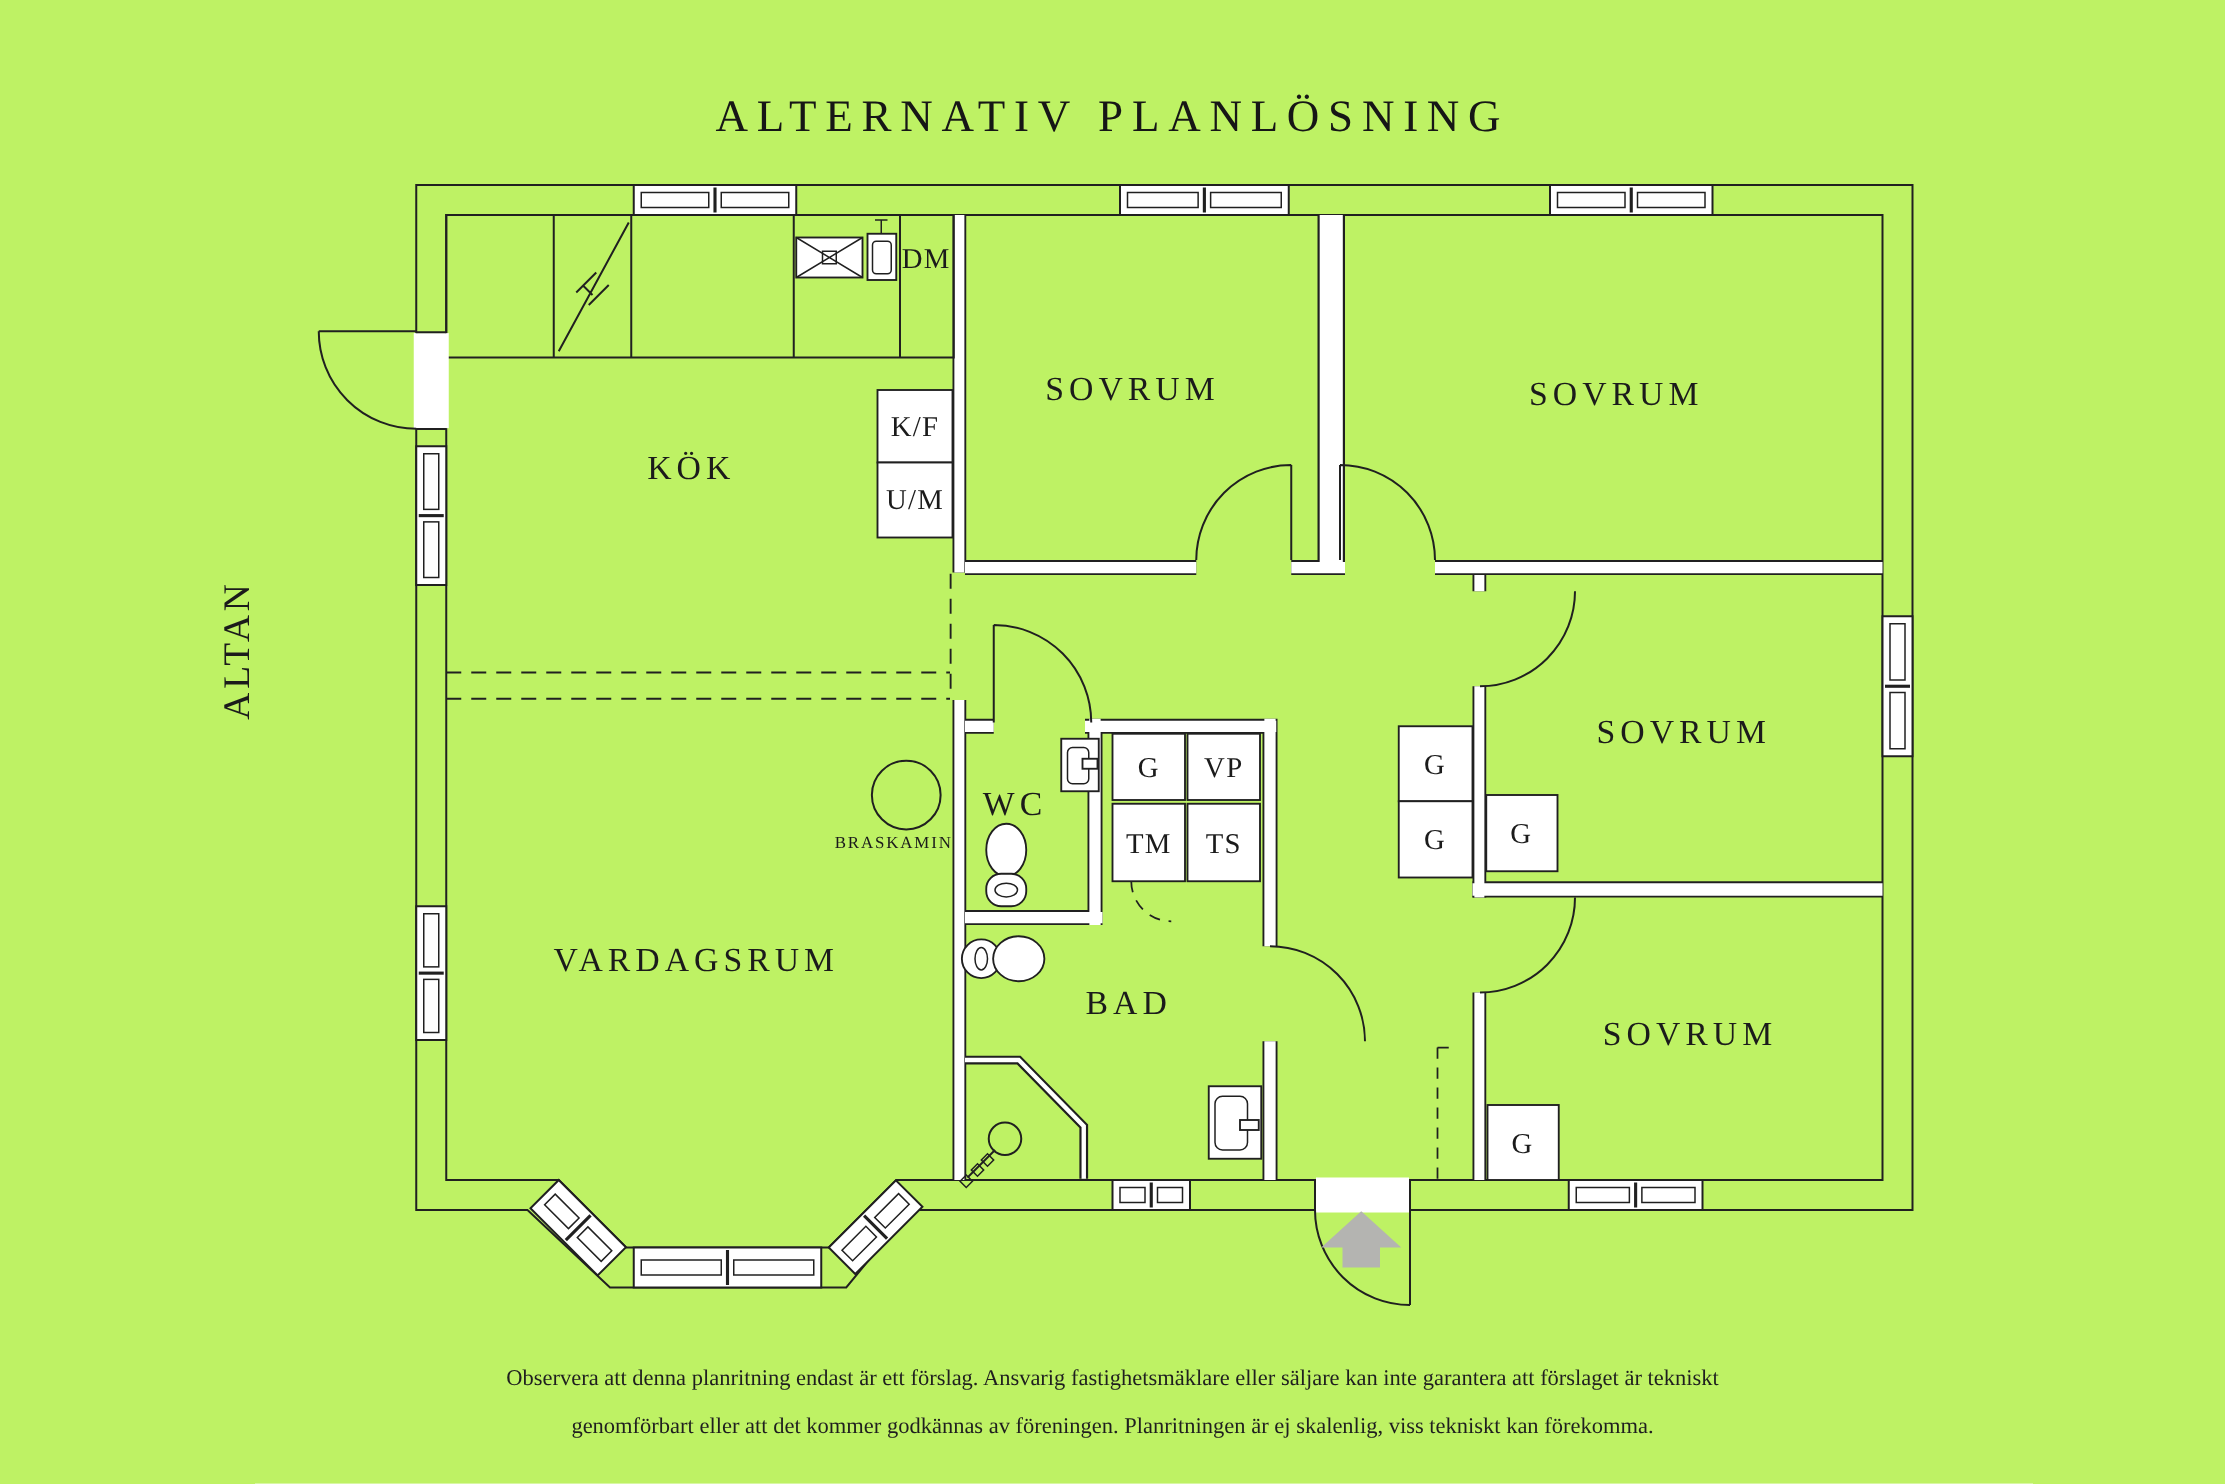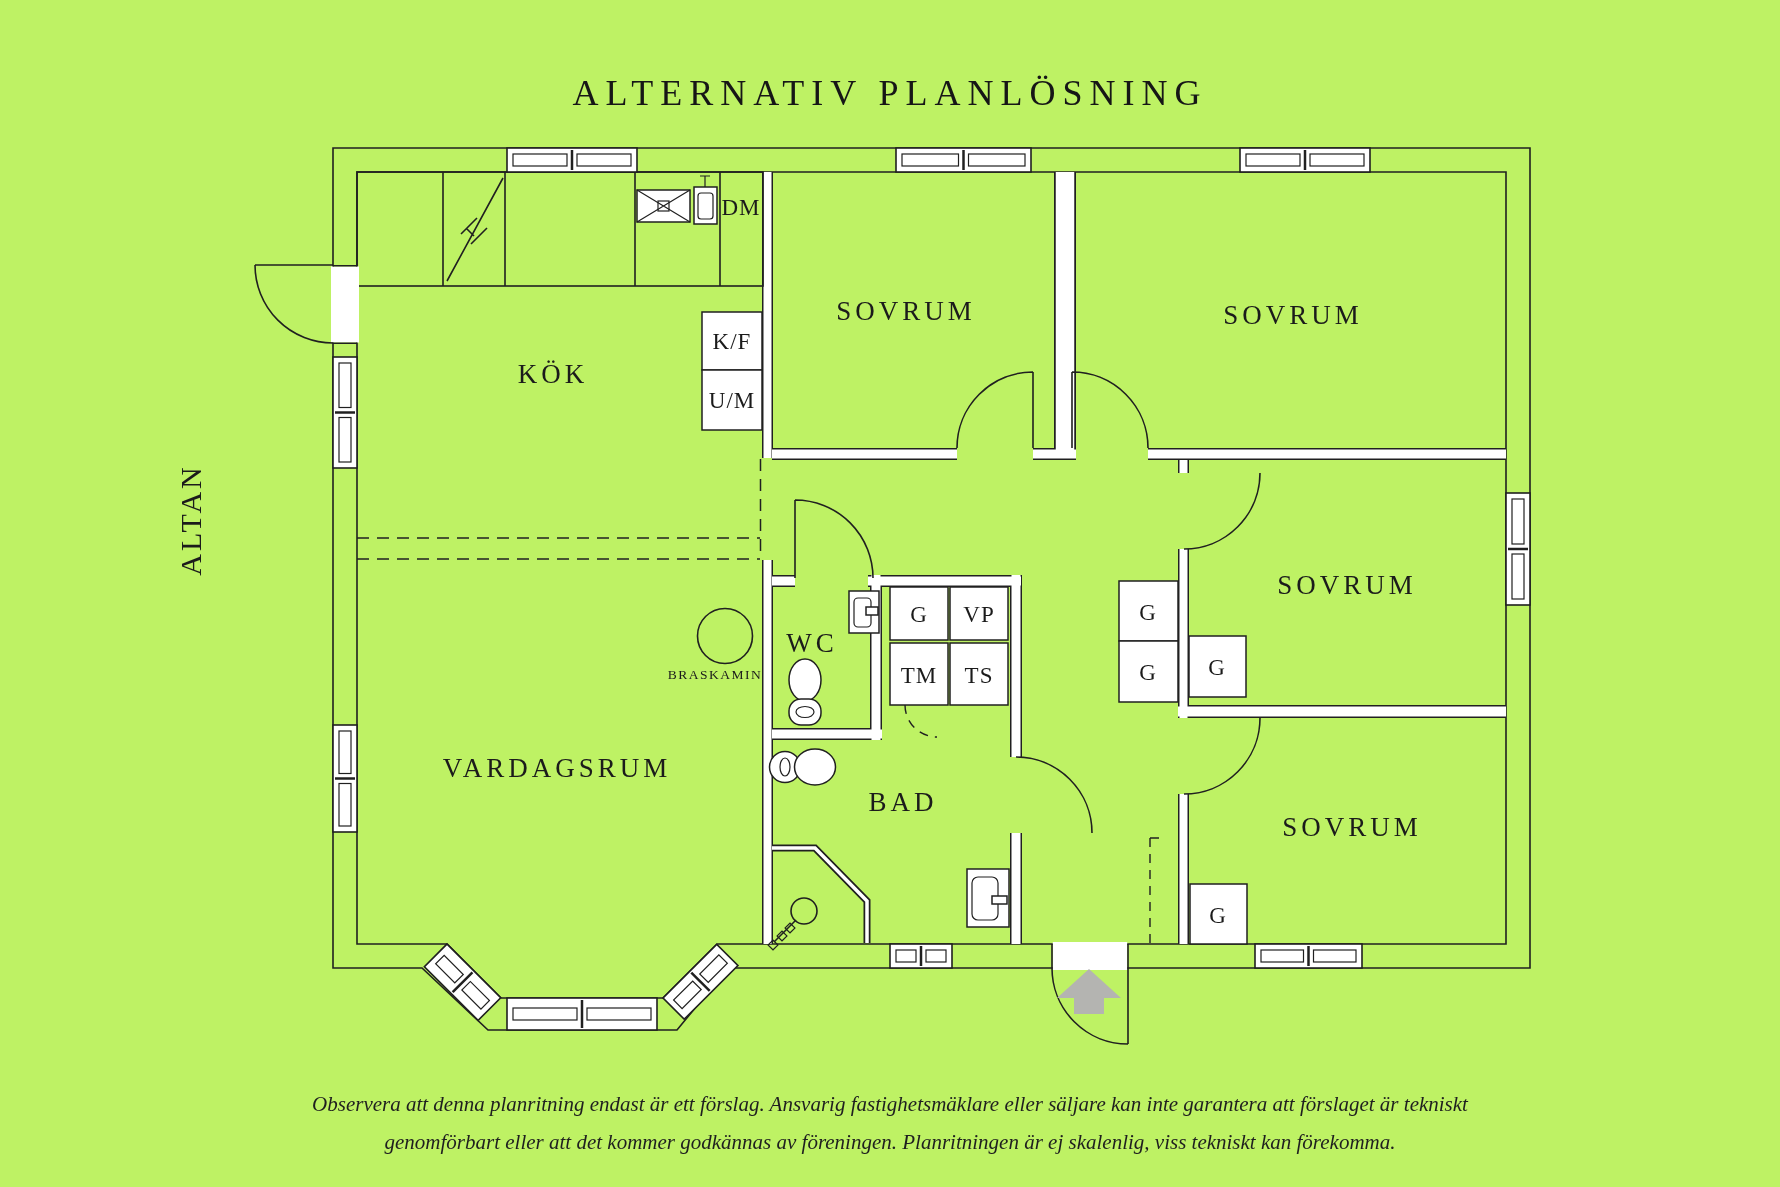--- a/index.html
+++ b/index.html
@@ -7,21 +7,21 @@
     position:relative;width:1780px;height:1187px;background:#bef264;overflow:hidden;
     font-family:"Liberation Serif","DejaVu Serif",serif;color:#1b1b1b;
   }
   .title{
     position:absolute;top:72px;left:0;width:1780px;text-align:center;
     font-size:36px;letter-spacing:7px;color:#161616;white-space:nowrap;
   }
   .plan-svg{position:absolute;left:0;top:0;}
   .disclaimer{
     position:absolute;left:0;width:1780px;text-align:center;
-    font-style:italic;font-size:21px;color:#1f1f1f;white-space:nowrap;
+    font-size:18px;color:#1f1f1f;white-space:nowrap;
   }
   .disc1{top:1092px;}
   .disc2{top:1130px;}
   
   text{fill:#1b1b1b;font-family:"Liberation Serif","DejaVu Serif",serif;}
   .room{font-size:27px;letter-spacing:4px;}
   .small{font-size:23px;letter-spacing:1px;}
   .tiny{font-size:13.5px;letter-spacing:1.5px;}
   .altan{font-size:30px;letter-spacing:3px;}
   .ln{stroke:#202020;stroke-width:1.6;fill:none;}

